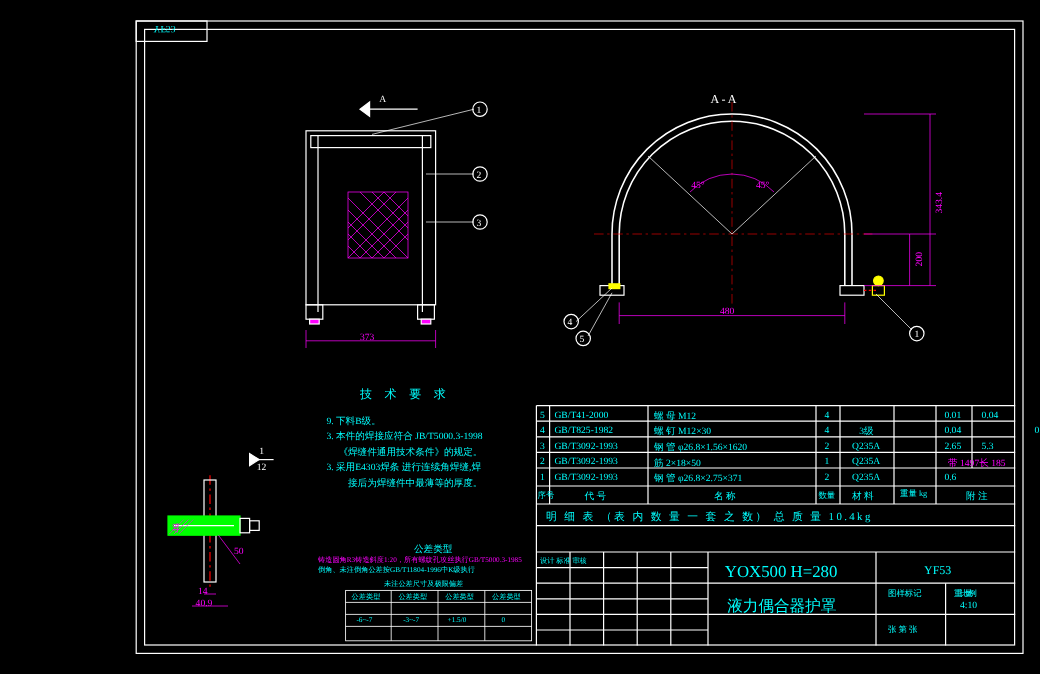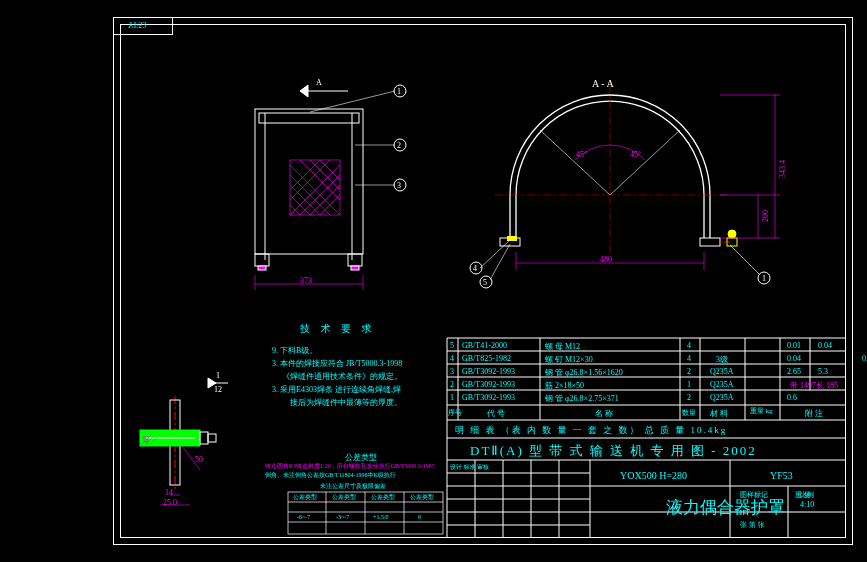--- a/index.html
+++ b/index.html
@@ -212,21 +212,21 @@
   <div class="txt magenta" style="left:600px;top:255px">480</div>
   <div class="txt magenta" style="left:778px;top:160px;writing-mode:vertical-rl;transform:rotate(180deg)">343.4</div>
   <div class="txt magenta" style="left:761px;top:210px;writing-mode:vertical-rl;transform:rotate(180deg)">200</div>
   <div class="txt magenta" style="left:576px;top:150px">45°</div>
   <div class="txt magenta" style="left:630px;top:150px">45°</div>
   <div class="txt white" style="left:216px;top:371px">1</div>
   <div class="txt white" style="left:214px;top:385px">12</div>
   <div class="txt magenta" style="left:142px;top:436px;writing-mode:vertical-rl;transform:rotate(180deg)">48</div>
   <div class="txt magenta" style="left:195px;top:455px">50</div>
   <div class="txt magenta" style="left:165px;top:488px">14</div>
-  <div class="txt magenta" style="left:163px;top:498px">25.0</div>
+  <div class="txt magenta" style="left:163px;top:498px">40.9</div>
 
   <div class="txt cyan" style="left:300px;top:322px;font-size:10px;letter-spacing:4px">技 术 要 求</div>
   <div class="txt cyan" style="left:272px;top:345px">9. 下料B级。</div>
   <div class="txt cyan" style="left:272px;top:358px">3. 本件的焊接应符合 JB/T5000.3-1998</div>
   <div class="txt cyan" style="left:282px;top:371px">《焊缝件通用技术条件》的规定。</div>
   <div class="txt cyan" style="left:272px;top:384px">3. 采用E4303焊条 进行连续角焊缝,焊</div>
   <div class="txt cyan" style="left:290px;top:397px">接后为焊缝件中最薄等的厚度。</div>
 
   <div class="txt cyan" style="left:450px;top:341px">5</div>
   <div class="txt cyan" style="left:462px;top:341px">GB/T41-2000</div>
@@ -267,24 +267,23 @@
 
   <div class="txt cyan" style="left:448px;top:408px;font-size:7px">序号</div>
   <div class="txt cyan" style="left:487px;top:408px">代 号</div>
   <div class="txt cyan" style="left:595px;top:408px">名    称</div>
   <div class="txt cyan" style="left:682px;top:408px;font-size:7px">数量</div>
   <div class="txt cyan" style="left:710px;top:408px">材 料</div>
   <div class="txt cyan" style="left:750px;top:406px;font-size:7px">重量 kg</div>
   <div class="txt cyan" style="left:805px;top:408px">附  注</div>
   <div class="txt cyan" style="left:455px;top:424px;font-size:9px;letter-spacing:2px">明   细   表 （表 内 数 量 一 套 之 数）  总 质 量 10.4kg</div>
 
-  <div class="txt cyan" style="left:470px;top:442px;font-size:13px;letter-spacing:2px">DTⅡ(A) 型  带 式 输 送 机 专 用 图 - 2002</div>
-  <div class="txt cyan" style="left:620px;top:470px;font-size:10px">YOX500 H=280</div>
+  <div class="txt cyan" style="left:604px;top:470px;font-size:14px">YOX500 H=280</div>
   <div class="txt cyan" style="left:770px;top:470px;font-size:10px">YF53</div>
-  <div class="txt cyan" style="left:666px;top:496px;font-size:17px">液力偶合器护罩</div>
+  <div class="txt cyan" style="left:606px;top:496px;font-size:13px">液力偶合器护罩</div>
   <div class="txt cyan" style="left:740px;top:490px;font-size:7px">图样标记</div>
   <div class="txt cyan" style="left:795px;top:490px;font-size:7px">重  量</div>
   <div class="txt cyan" style="left:800px;top:490px;font-size:7px">比例</div>
   <div class="txt cyan" style="left:800px;top:500px;font-size:8px">4:10</div>
   <div class="txt cyan" style="left:740px;top:520px;font-size:7px">张    第    张</div>
   <div class="txt cyan" style="left:450px;top:463px;font-size:6px">设计 标准 审核</div>
 
   <div class="txt cyan" style="left:345px;top:452px;font-size:8px">公差类型</div>
   <div class="txt magenta" style="left:265px;top:462px;font-size:6px">铸造圆角R3铸造斜度1:20，所有螺纹孔攻丝执行GB/T5000.3-1985</div>
   <div class="txt cyan" style="left:265px;top:471px;font-size:6px">倒角、未注倒角公差按GB/T11804-1996中K级执行</div>

